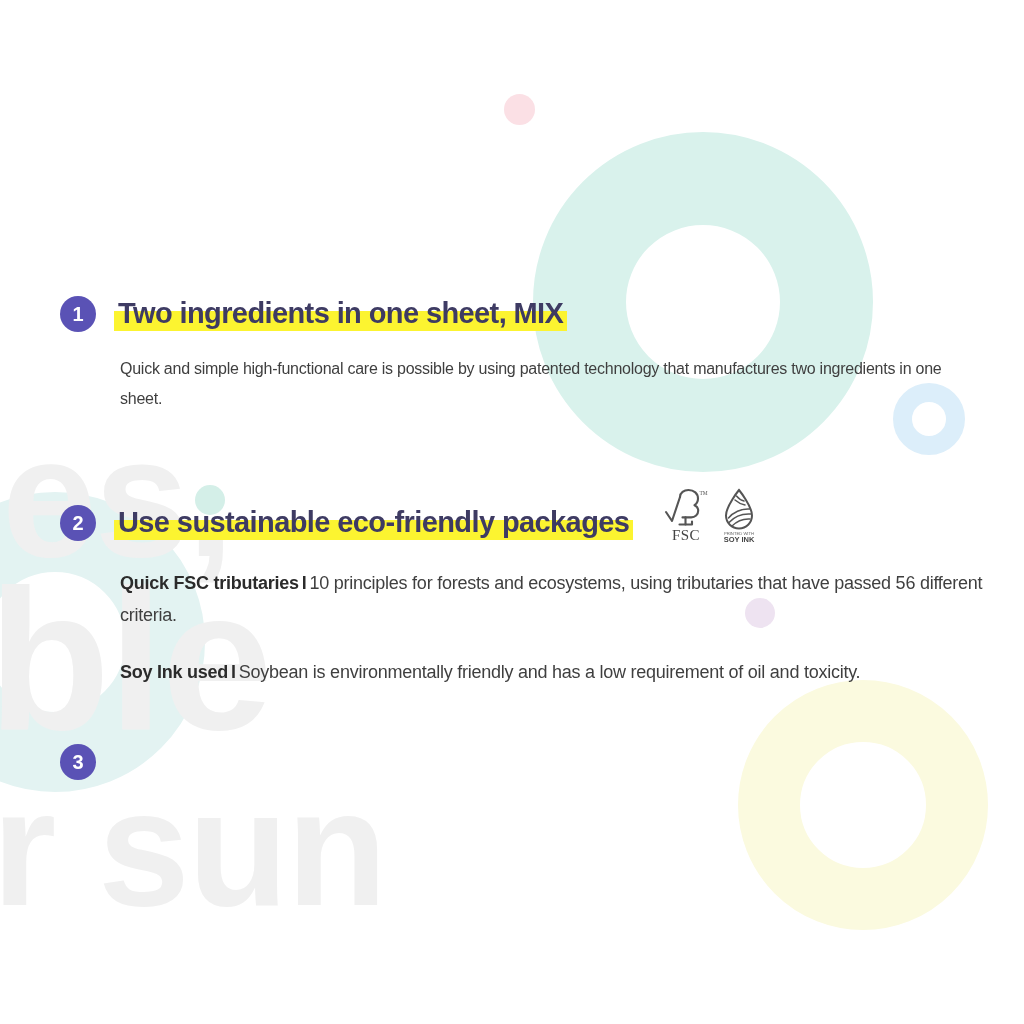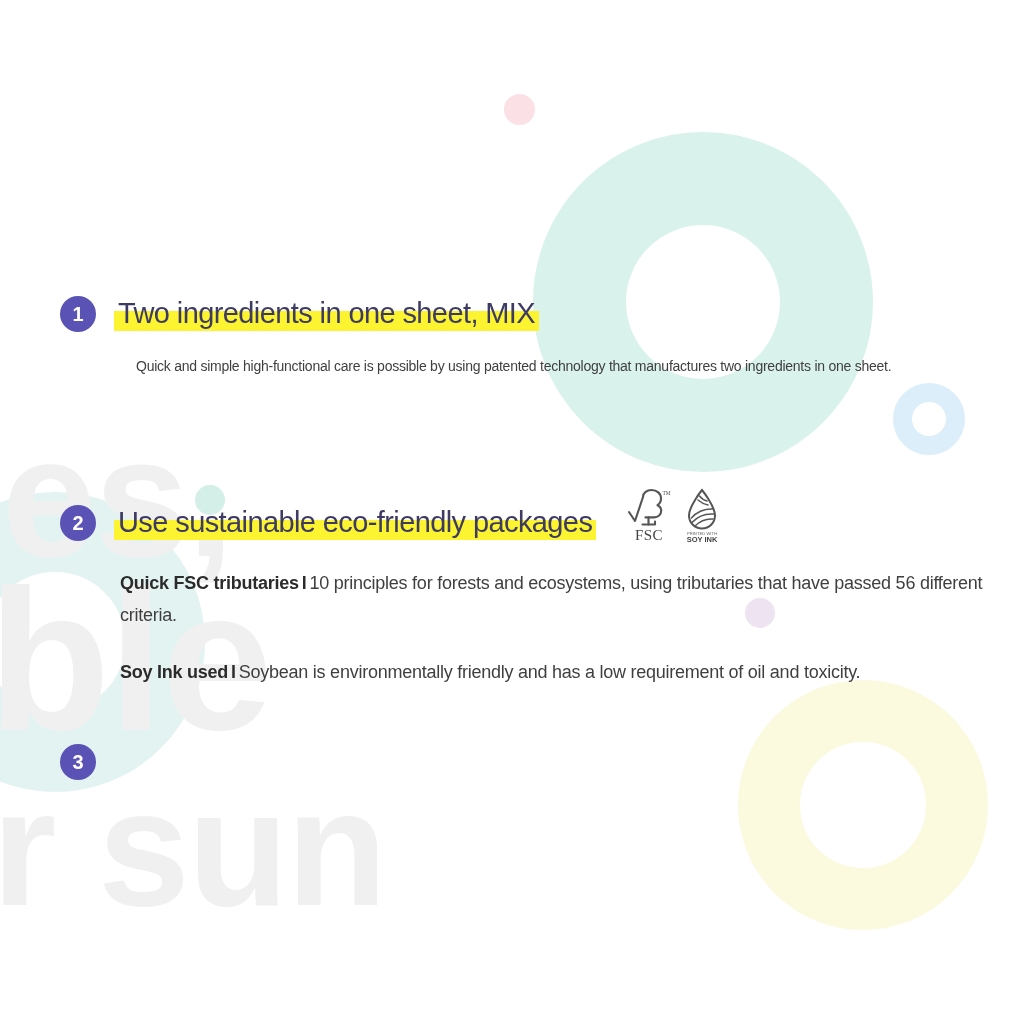--- a/index.html
+++ b/index.html
@@ -112,21 +112,21 @@
     font-weight: 700;
     display: flex;
     align-items: center;
     justify-content: center;
     line-height: 1;
     font-family: "Liberation Sans", sans-serif;
   }
   .heading {
     position: relative;
     font-size: 29px;
-    font-weight: 400;
+    font-weight: 700;
     color: #3e3b63;
     letter-spacing: -0.6px;
     line-height: 1;
     padding: 2px 4px 4px 4px;
     white-space: nowrap;
   }
   .heading .hl {
     position: absolute;
     left: 0;
     right: 0;
@@ -143,22 +143,22 @@
   .logos {
     display: flex;
     align-items: center;
     gap: 10px;
     margin-left: 12px;
     margin-top: -10px;
   }
   .logo { display: block; }
 
   .body-text {
-    margin: 22px 0 0 76px;
-    font-size: 14px;
+    margin: 22px 0 0 60px;
+    font-size: 16px;
     color: #3f3f3f;
     line-height: 1.85;
     letter-spacing: -0.25px;
     max-width: 880px;
   }
 
   .kv {
     margin: 20px 0 0 60px;
     font-size: 18px;
     color: #3f3f3f;

